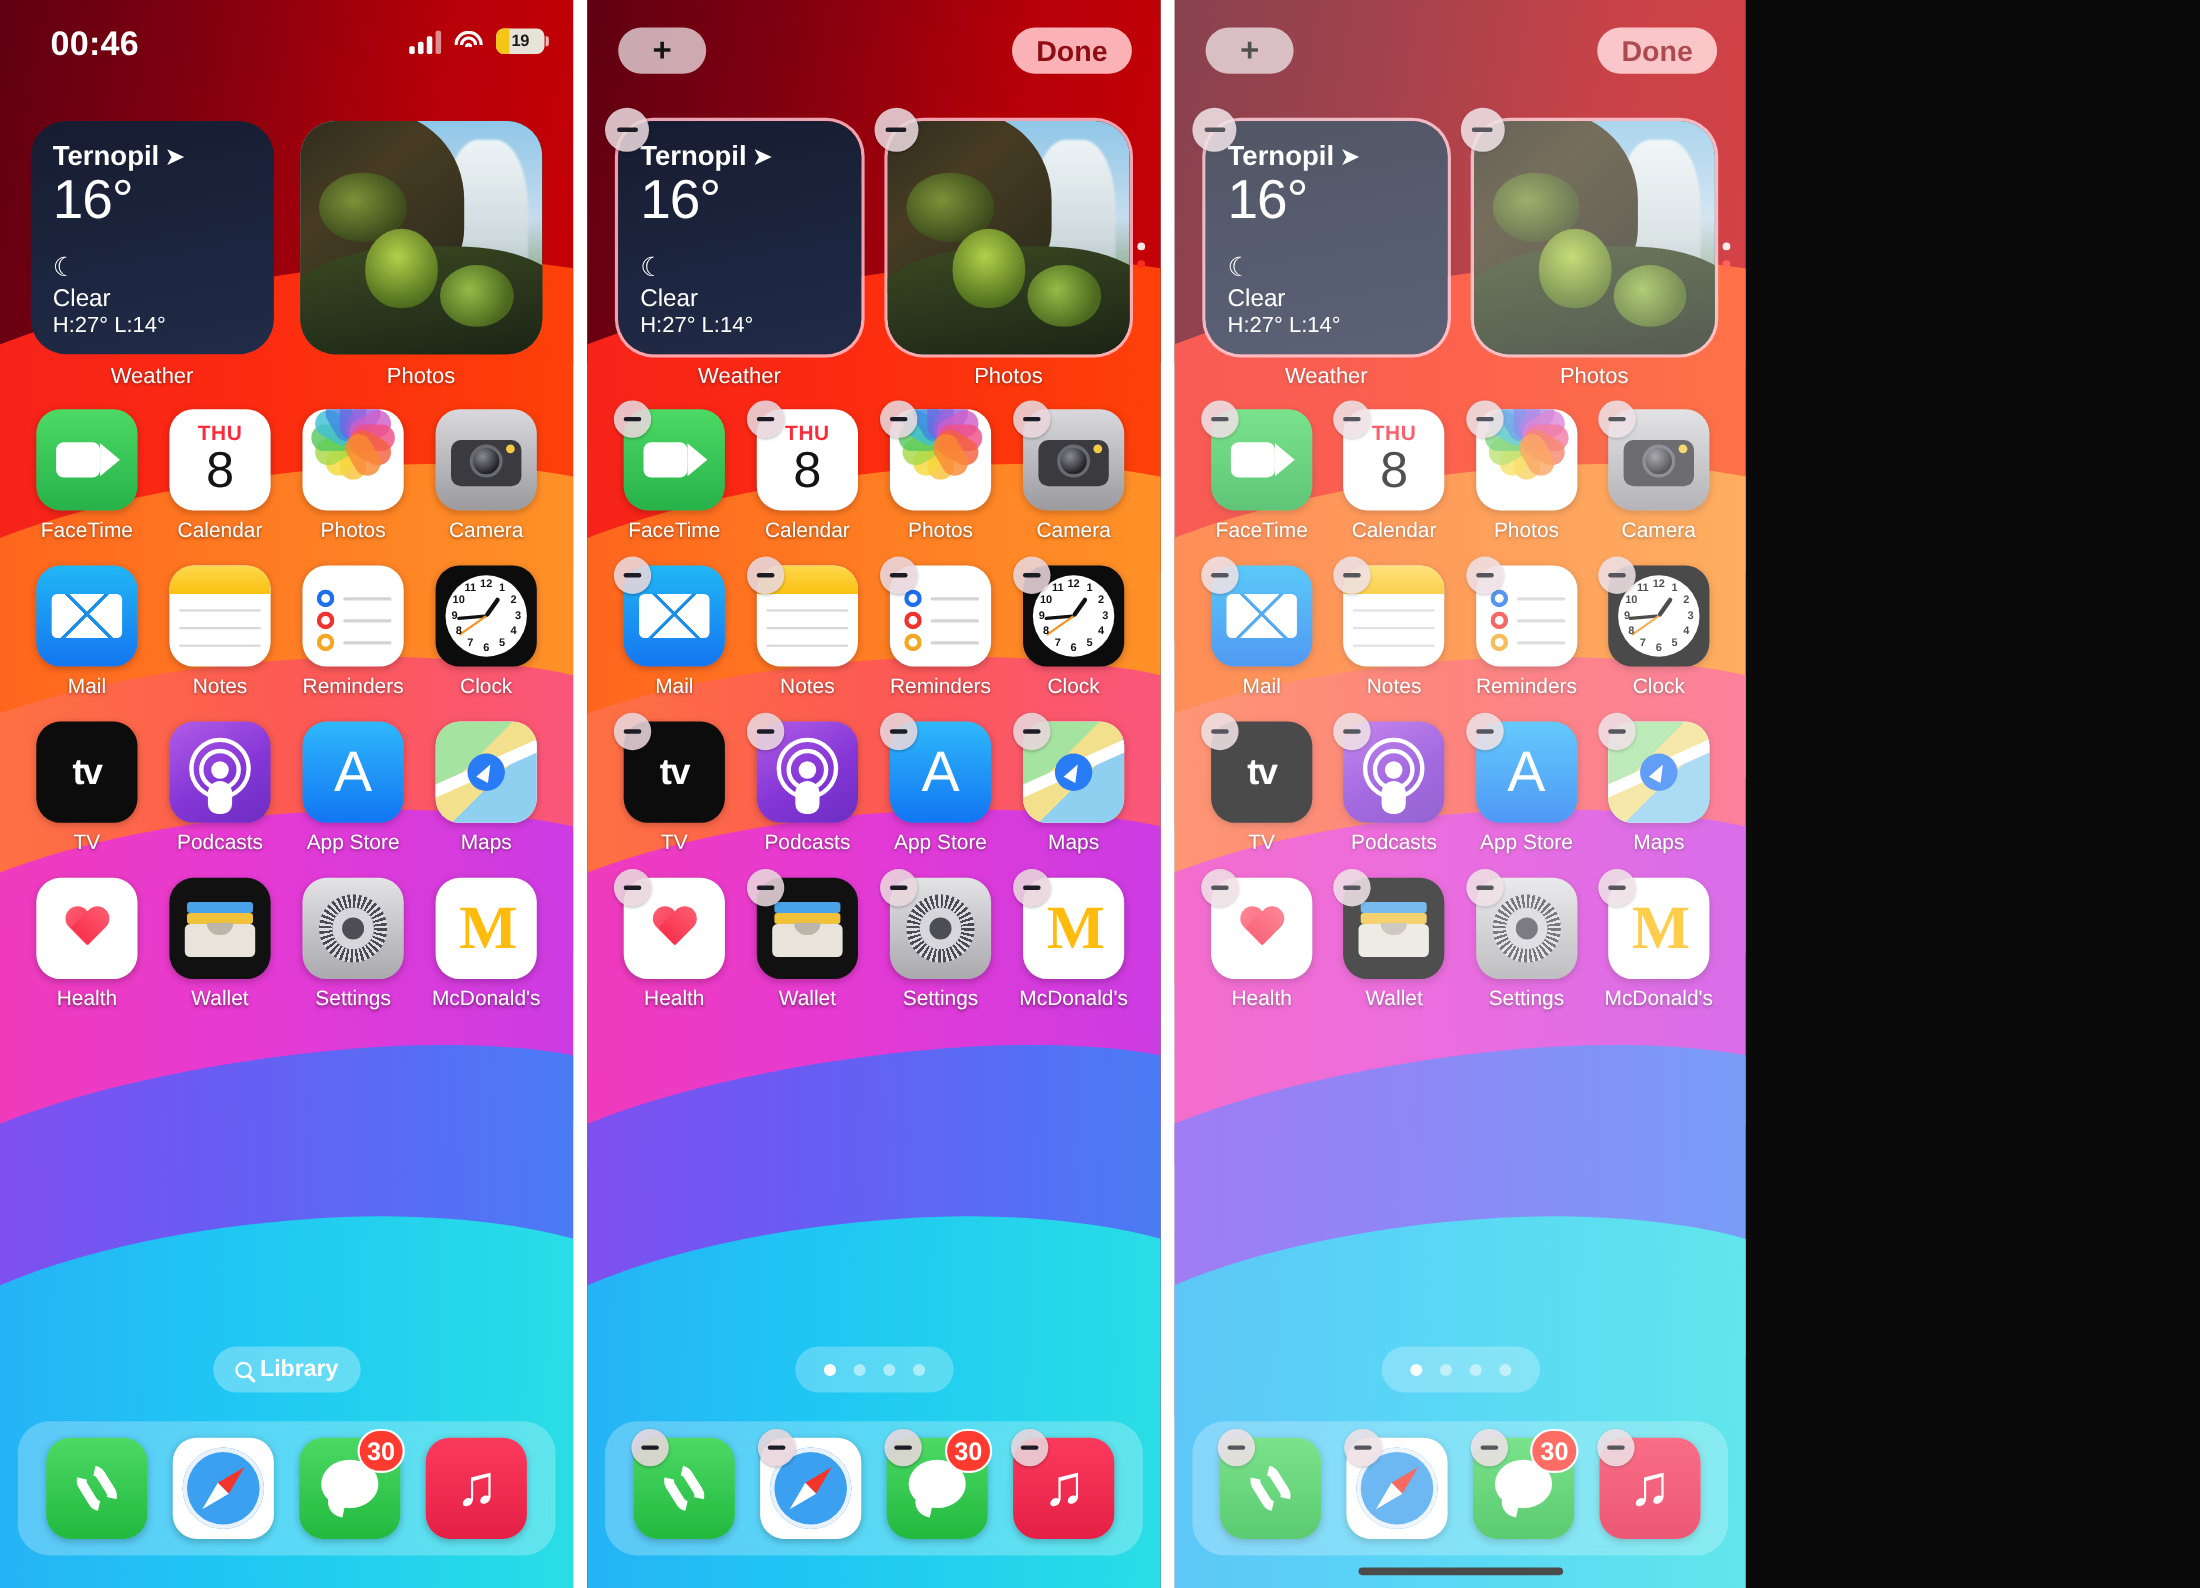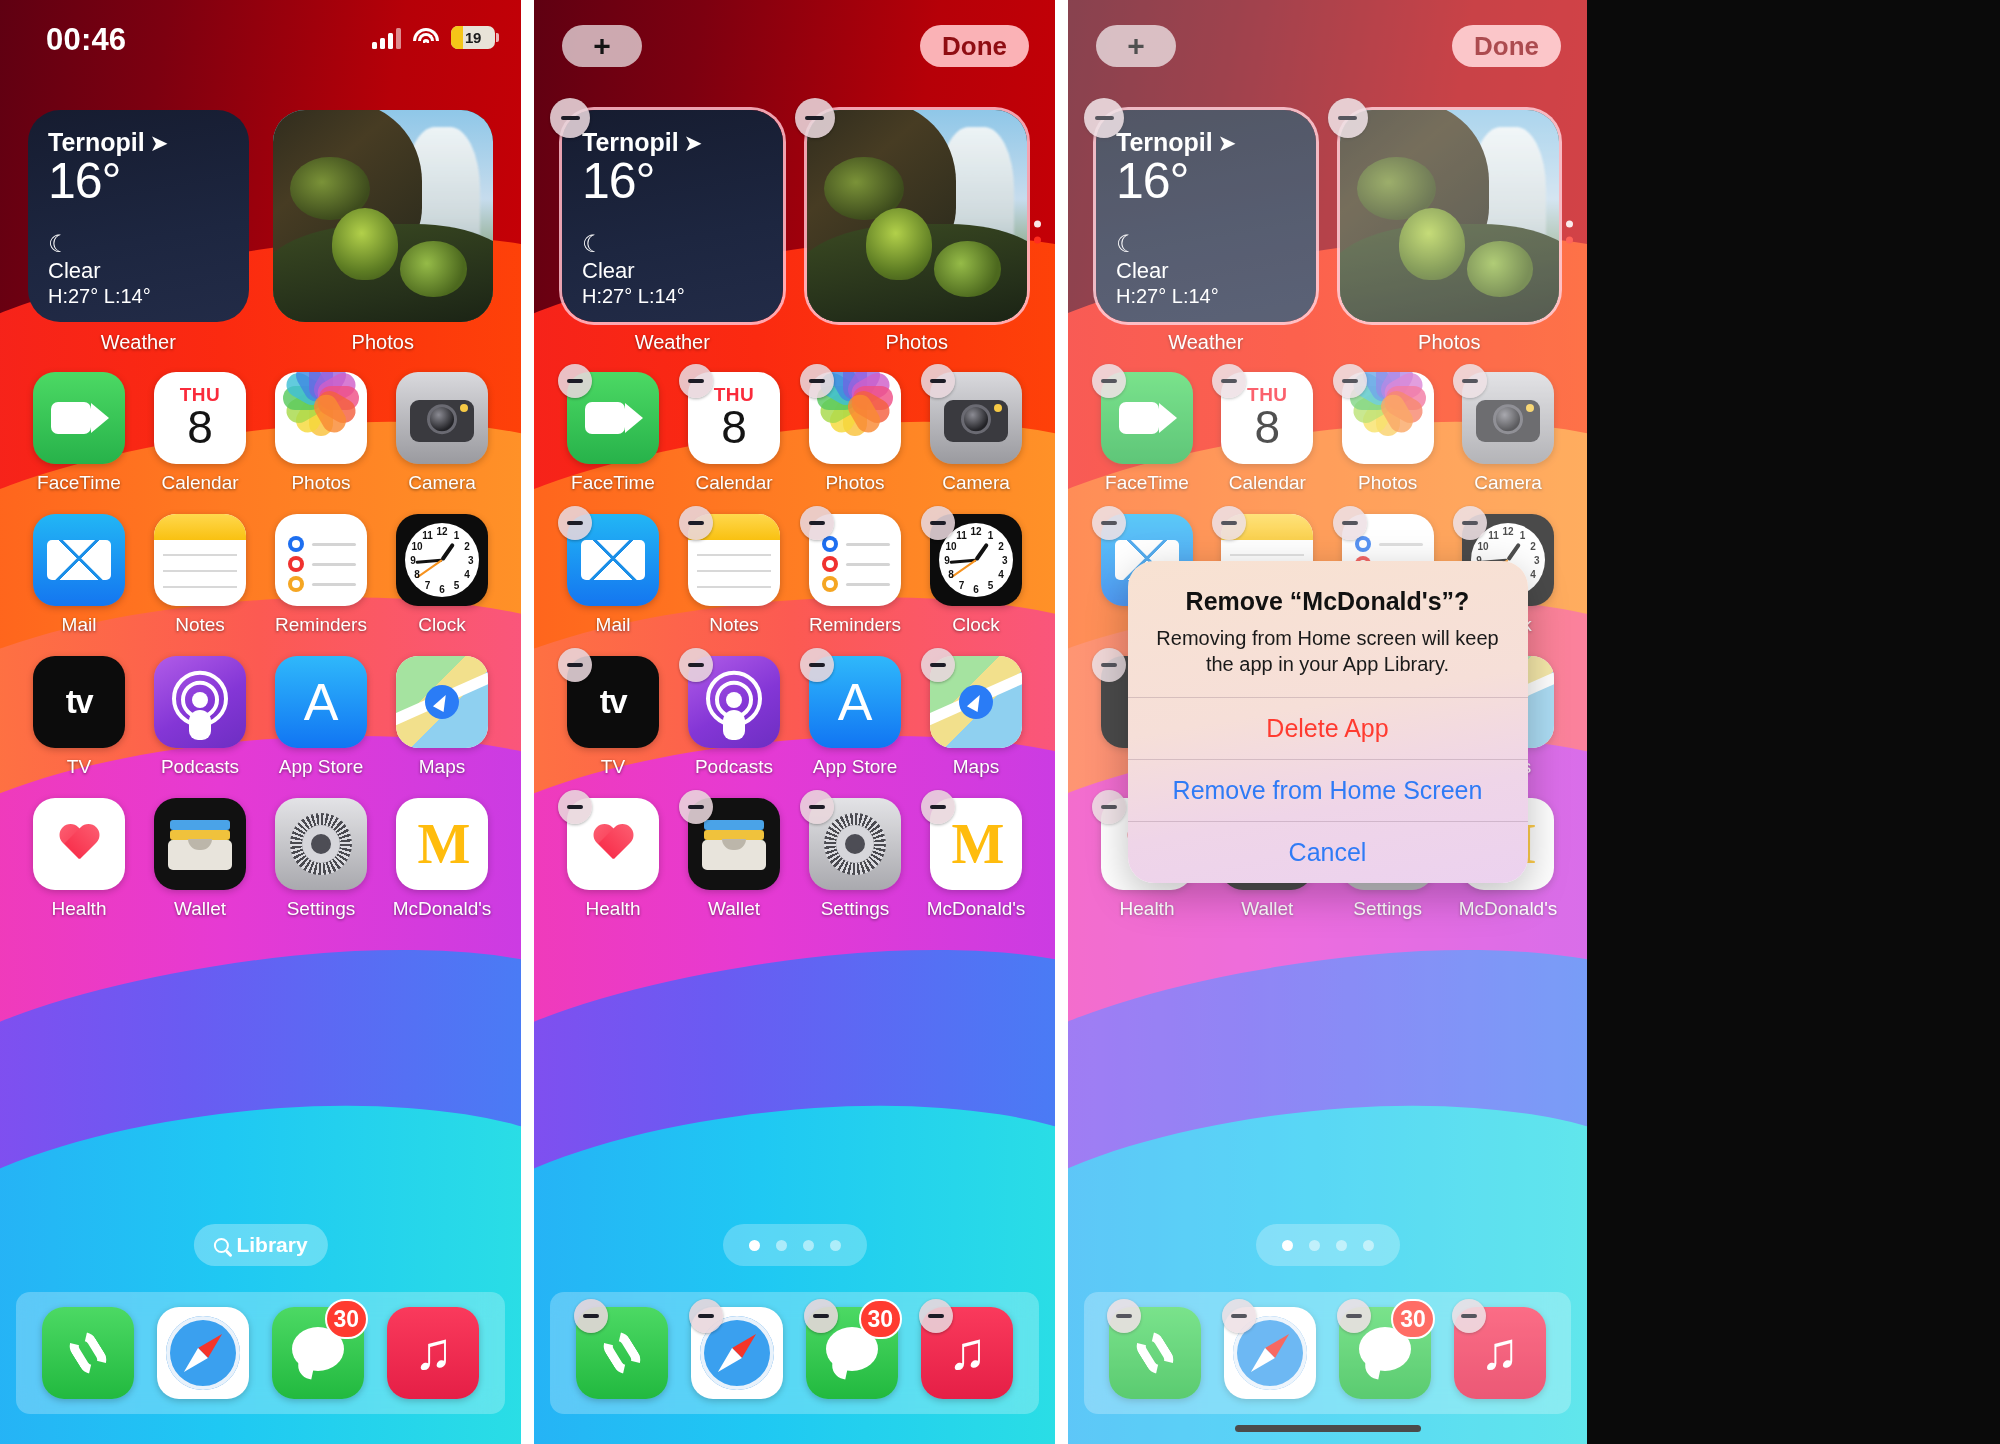--- a/index.html
+++ b/index.html
@@ -196,21 +196,21 @@
       width:38px; height:38px; border-radius:50%; background:#4d4d55;
       box-shadow:inset 0 0 0 9px #d6d6db; }
   .settings .gear::before { content:""; position:absolute; left:50%; top:50%; transform:translate(-50%,-50%);
       width:13px; height:13px; border-radius:50%; background:#4d4d55; z-index:3; }
 
   .mcd { background:#fff; display:flex; align-items:center; justify-content:center; }
   .mcd .m { font-size:56px; font-weight:700; color:#ffbc0d; line-height:1; letter-spacing:-4px;
             font-family:"Liberation Serif", serif; }
 
   
-  .dock { position:absolute; left:16px; right:16px; bottom:30px; height:122px; border-radius:14px;
+  .dock { position:absolute; left:16px; right:16px; bottom:30px; height:122px; border-radius:29px;
           background:rgba(255,255,255,.26); backdrop-filter:blur(12px); display:flex; align-items:center;
           justify-content:space-around; padding:0 14px; z-index:14; }
   .dockapp { position:relative; width:92px; }
   .phone { background:linear-gradient(180deg,#4cd964,#22b93f); }
   .phone .hs { position:absolute; left:50%; top:50%; transform:translate(-50%,-50%) rotate(-32deg);
       width:28px; height:44px; border:9px solid #fff; border-radius:14px; border-top-color:transparent; border-bottom-color:transparent; }
   .safari { background:#fff; display:flex; align-items:center; justify-content:center; }
   .safari .dial { width:74px; height:74px; border-radius:50%;
       background:radial-gradient(circle at 50% 50%,#3aa0ef 62%,#1e6fd0 100%); position:relative;
       box-shadow:inset 0 0 0 4px #e9f2fb; }
@@ -1039,26 +1039,17 @@
         </div>
       <div class="dockapp">
           <div class="minus"></div>
           <div class="icon music">
             <span class="note">♫</span>
           </div>
         </div>
     </div>
 
     <div class="dimmer"></div>
-    <div class="alert">
-      <div class="head">
-        <div class="title">Remove “McDonald's”?</div>
-        <div class="msg2">Removing from Home screen will keep the app in your App Library.</div>
-      </div>
-      <div class="opt destructive">Delete App</div>
-      <div class="opt normal">Remove from Home Screen</div>
-      <div class="opt normal">Cancel</div>
-    </div>
 
     <div class="homebar"></div>
   </div>
 
 </div>
 
 </body></html>

